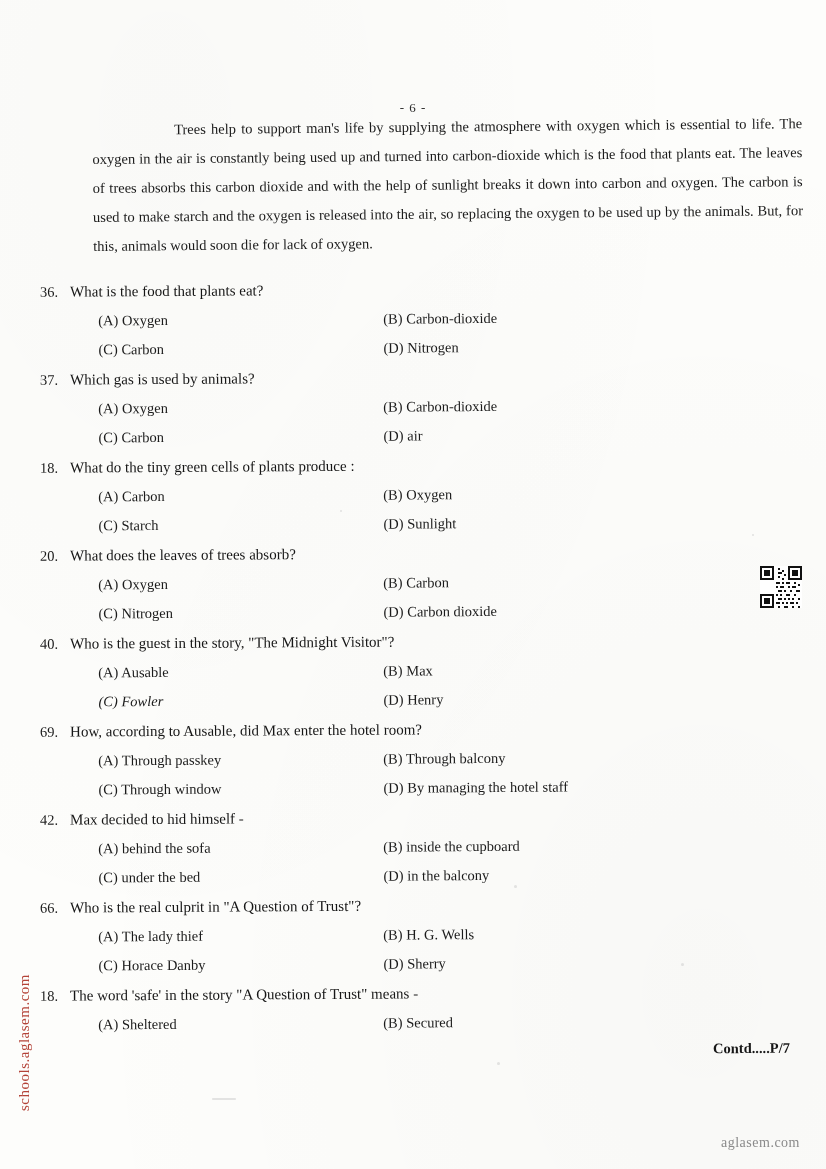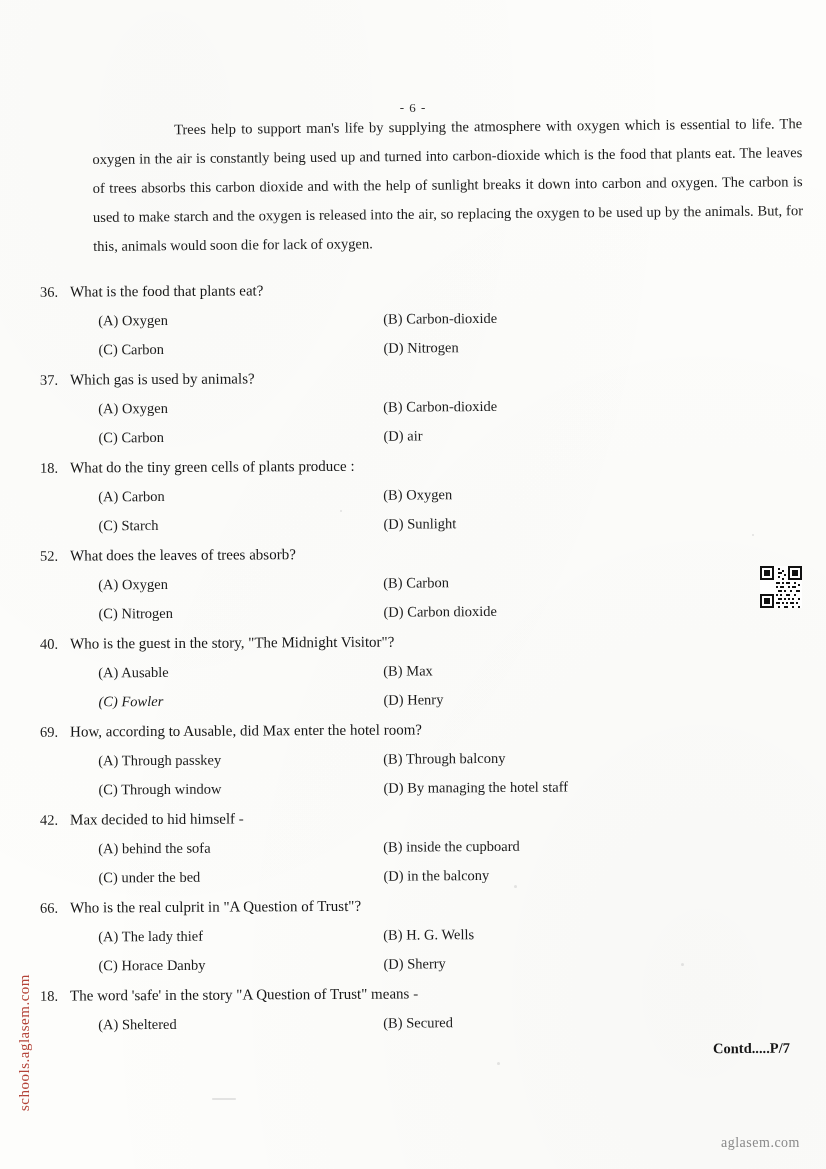--- a/index.html
+++ b/index.html
@@ -196,21 +196,21 @@
         <div class="opt col-b">(B) Oxygen</div>
       </div>
       <div class="options">
         <div class="opt col-a">(C) Starch</div>
         <div class="opt col-b">(D) Sunlight</div>
       </div>
     </div>
 
     <div class="question">
       <div class="q-head">
-        <div class="q-num">52.</div>
+        <div class="q-num">20.</div>
         <div class="q-text">What does the leaves of trees absorb?</div>
       </div>
       <div class="options">
         <div class="opt col-a">(A) Oxygen</div>
         <div class="opt col-b">(B) Carbon</div>
       </div>
       <div class="options">
         <div class="opt col-a">(C) Nitrogen</div>
         <div class="opt col-b">(D) Carbon dioxide</div>
       </div>

